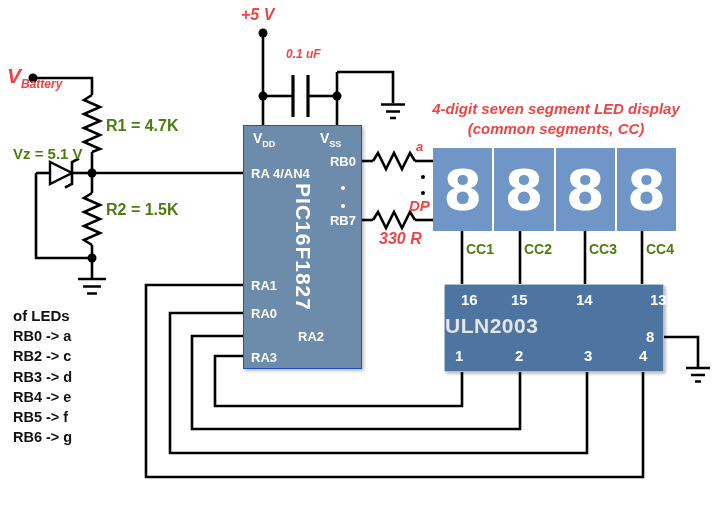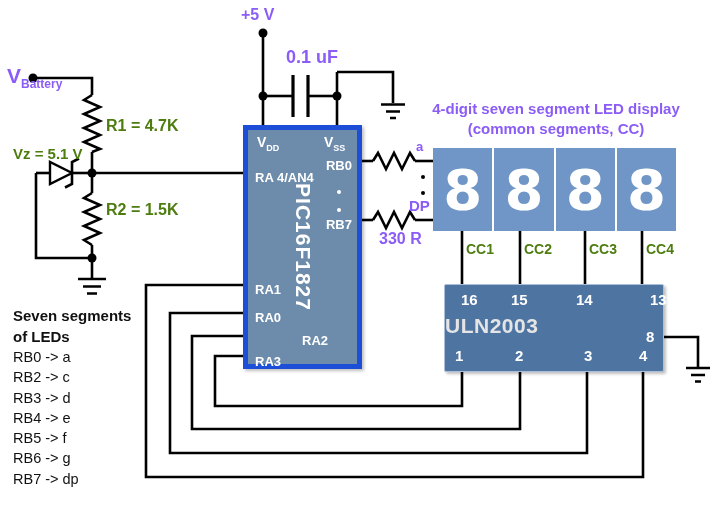--- a/index.html
+++ b/index.html
@@ -1,34 +1,34 @@
 <!DOCTYPE html>
 <html><head>
 <meta charset="utf-8">
 <style>
   html,body{margin:0;padding:0;background:#fff;}
   #stage{
     position:relative;width:719px;height:517px;background:#ffffff;overflow:hidden;
     font-family:"Liberation Sans",sans-serif;
   }
   .abs{position:absolute;}
-  .blue{color:#8b5cf6;font-weight:bold;}
+  .blue{color:#ef4444;font-weight:bold;font-style:italic;}
   .blk{color:#4d7c0f;font-weight:bold;}
 
   
   #wires{position:absolute;left:0;top:0;width:719px;height:517px;}
   #wires path, #wires polyline{fill:none;stroke:#000;stroke-width:2.6;stroke-linejoin:miter;}
   #wires .plate{stroke-width:3.2;}
   #wires .dot{fill:#000;stroke:none;}
   #wires .tri{fill:#fff;stroke:#000;stroke-width:2.4;}
 
   
   #pic{
     left:243px;top:125px;width:119px;height:244px;
-    background:#6D8CAB;border:5px solid #1d4ed8;box-sizing:border-box;
+    background:#6D8CAB;border:1px solid #1d4ed8;box-sizing:border-box;
     box-shadow:2px 2px 3px rgba(0,0,0,0.25);
   }
   #pic .pin{position:absolute;color:#fff;font-weight:bold;font-size:13px;white-space:nowrap;}
   #pic .pwr{font-size:14px;}
   #pic sub{font-size:9px;font-weight:bold;}
   #pic-name{
     position:absolute;left:50%;top:50%;
     transform:translate(-50%,-50%) rotate(90deg);
     color:#fff;font-weight:bold;font-size:21px;white-space:nowrap;letter-spacing:1px;
   }
@@ -58,26 +58,26 @@
   }
   #uln .pin{position:absolute;color:#fff;font-weight:bold;font-size:15px;}
   #uln-name{
     position:absolute;left:0;right:0;top:29px;text-align:left;
     color:#e5e5e5;font-weight:bold;font-size:21px;letter-spacing:0.5px;
   }
 
   
   #legend{left:13px;top:305px;color:#111;}
   #legend .t{font-size:15px;font-weight:bold;line-height:21px;}
-  #legend .i{font-size:14.5px;font-weight:normal;line-height:20.3px;}
+  #legend .i{font-size:14.5px;font-weight:bold;line-height:20.3px;}
 
   .lbl-vbat-v{left:7px;top:64px;font-size:21px;}
   .lbl-vbat-v sub{font-size:12px;}
   .lbl-5v{left:241px;top:6px;font-size:16px;}
-  .lbl-cap{left:286px;top:47px;font-size:18px;}
+  .lbl-cap{left:286px;top:47px;font-size:12px;}
   .lbl-vz{left:13px;top:145px;font-size:15px;}
   .lbl-r1{left:106px;top:117px;font-size:16px;}
   .lbl-r2{left:106px;top:201px;font-size:16px;}
   .lbl-a{left:416px;top:139px;font-size:13px;}
   .lbl-dp{left:409px;top:197px;font-size:15px;}
   .lbl-330{left:379px;top:230px;font-size:16px;}
   .lbl-cc1{left:466px;top:241px;}
   .lbl-cc2{left:524px;top:241px;}
   .lbl-cc3{left:589px;top:241px;}
   .lbl-cc4{left:646px;top:241px;}
@@ -192,24 +192,22 @@
     <div class="pin" style="left:189px;top:6px;margin-left:16px;">13</div>
     <div id="uln-name">ULN2003</div>
     <div class="pin" style="left:10px;top:62px;">1</div>
     <div class="pin" style="left:70px;top:62px;">2</div>
     <div class="pin" style="left:139px;top:62px;">3</div>
     <div class="pin" style="left:194px;top:62px;">4</div>
     <div class="pin" style="left:201px;top:43px;">8</div>
   </div>
 
   <div id="legend" class="abs">
-    <div class="t">Seven segments</div>
     <div class="t">of LEDs</div>
     <div class="i">RB0 -&gt; a</div>
     <div class="i">RB2 -&gt; c</div>
     <div class="i">RB3 -&gt; d</div>
     <div class="i">RB4 -&gt; e</div>
     <div class="i">RB5 -&gt; f</div>
     <div class="i">RB6 -&gt; g</div>
-    <div class="i">RB7 -&gt; dp</div>
   </div>
 
 </div>
 
 </body></html>

